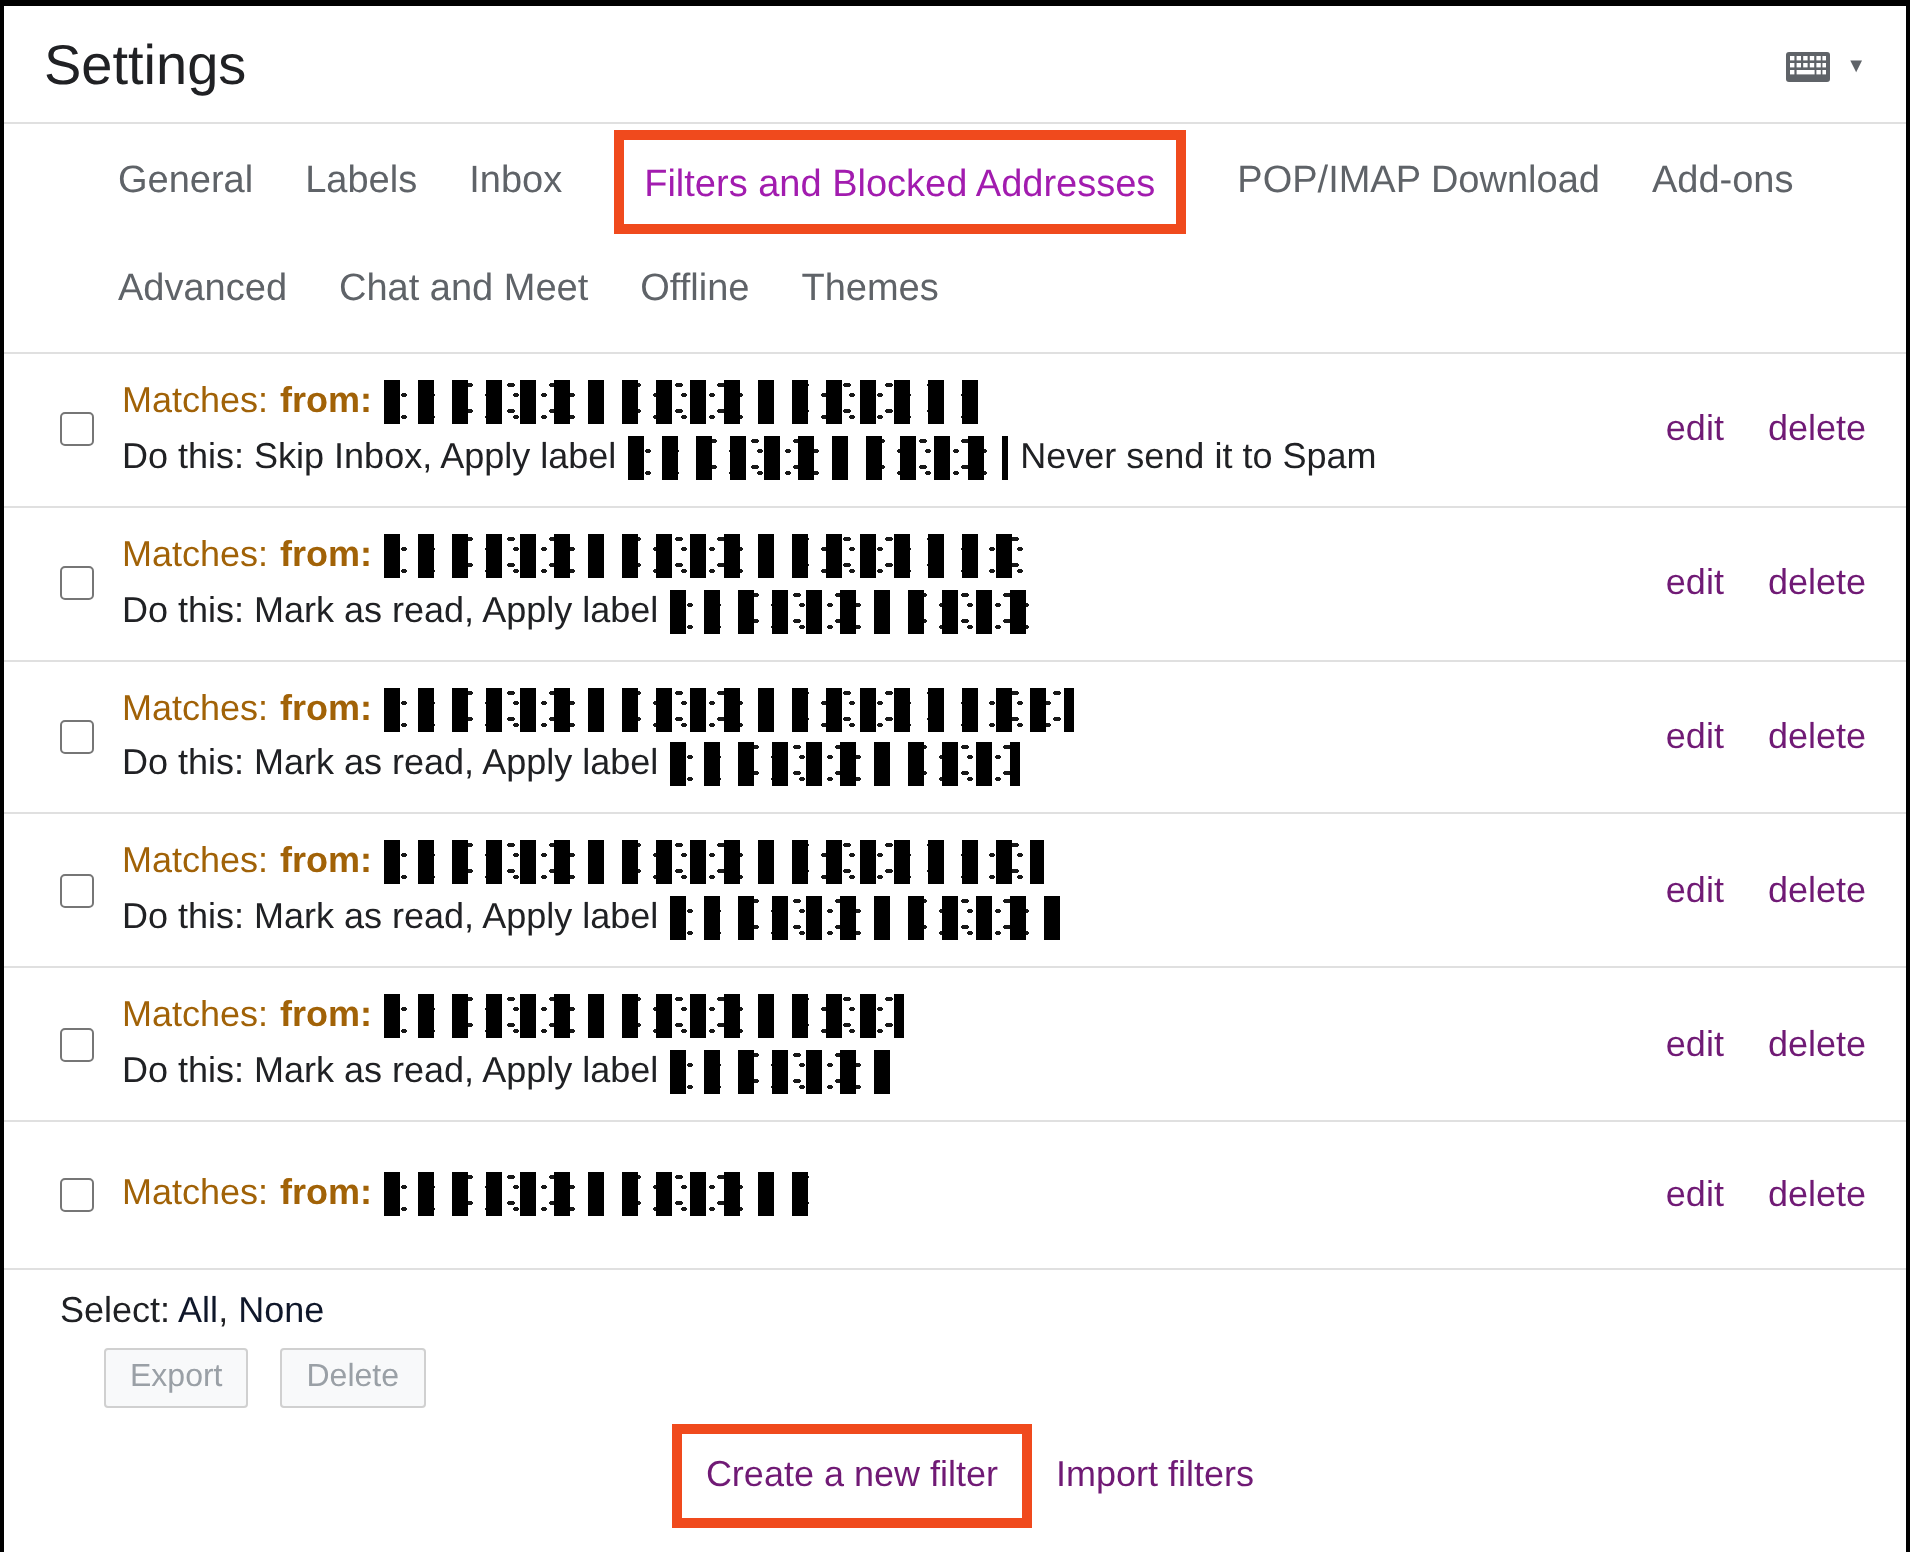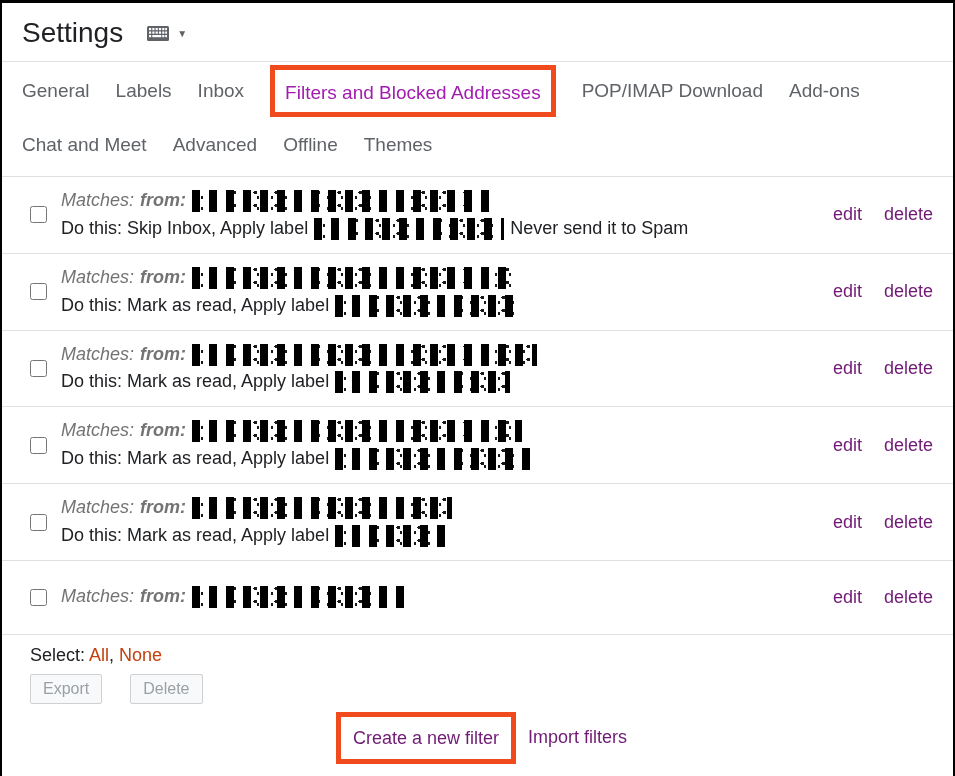--- a/index.html
+++ b/index.html
@@ -13,23 +13,23 @@
       color: #202124;
       width: 955px;
     }
     .frame {
       border: 2px solid #000;
       border-top-width: 3px;
       width: 955px;
     }
     .header {
       display: flex;
+      justify-content: space-between;
       align-items: center;
       padding: 14px 20px 12px 20px;
-      gap: 24px;
     }
     .header h1 {
       font-size: 28px;
       font-weight: 400;
       color: #202124;
     }
     .input-tool {
       display: flex;
       align-items: center;
       gap: 8px;
@@ -42,20 +42,21 @@
     .tabs-wrap {
       border-top: 1px solid #e0e0e0;
       padding: 0 20px;
     }
     .tabs {
       display: flex;
       flex-wrap: wrap;
       column-gap: 26px;
       row-gap: 0;
       align-items: center;
+      margin-left: 37px;
     }
     .tab {
       font-size: 19px;
       color: #5f6368;
       padding: 18px 0 14px 0;
       cursor: pointer;
       white-space: nowrap;
     }
     .tab.active {
       color: #a21caf;
@@ -88,22 +89,21 @@
       height: 17px;
       flex-shrink: 0;
     }
     .filter-body {
       flex: 1;
       font-size: 18px;
       line-height: 1.55;
     }
     .filter-line1 .matches-label,
     .filter-line1 .from-label {
-      color: #737373;
-      font-style: italic;
+      color: #a16207;
     }
     .filter-line1 .from-label {
       font-weight: 700;
       text-align: right;
     }
     .filter-line1, .filter-line2 {
       display: flex;
       align-items: center;
       flex-wrap: wrap;
       gap: 6px;
@@ -142,28 +142,29 @@
       opacity: 0.9;
     }
     .bottom-area {
       padding: 10px 20px 18px 28px;
     }
     .select-line {
       font-size: 18px;
       color: #202124;
     }
     .select-line a {
-      color: #c2410c;
+      color: #0f172a;
       text-decoration: none;
       cursor: pointer;
     }
     .btn-row {
       margin-top: 8px;
       display: flex;
-      gap: 28px;
+      gap: 16px;
+      margin-left: 22px;
     }
     .sq-btn {
       background: #f8f9fa;
       border: 1px solid #d0d0d0;
       color: #9aa0a6;
       font-size: 16px;
       padding: 5px 12px;
       border-radius: 2px;
       cursor: default;
       font-family: inherit;
@@ -215,22 +216,22 @@
   </div>
 
   <div class="tabs-wrap">
     <div class="tabs">
       <div class="tab">General</div>
       <div class="tab">Labels</div>
       <div class="tab">Inbox</div>
       <div class="tab active highlighted">Filters and Blocked Addresses</div>
       <div class="tab">POP/IMAP Download</div>
       <div class="tab">Add-ons</div>
+      <div class="tab">Advanced</div>
       <div class="tab">Chat and Meet</div>
-      <div class="tab">Advanced</div>
       <div class="tab">Offline</div>
       <div class="tab">Themes</div>
     </div>
   </div>
 
   <div class="filter-list" id="filter-list">
       <div class="filter-row">
         <input type="checkbox" class="filter-check" style="">
         <div class="filter-body">
           <div class="filter-line1">

